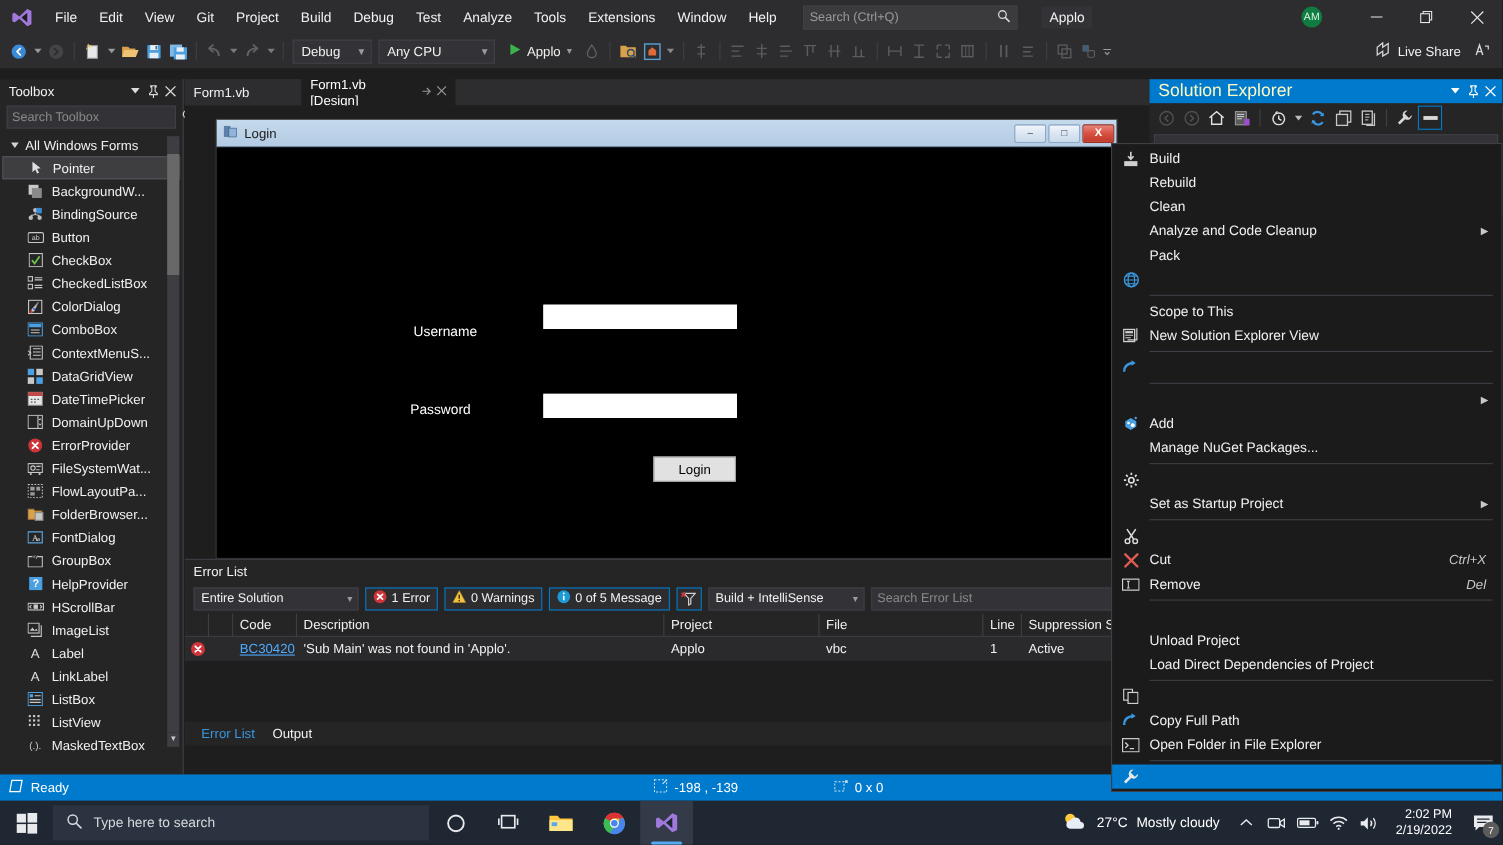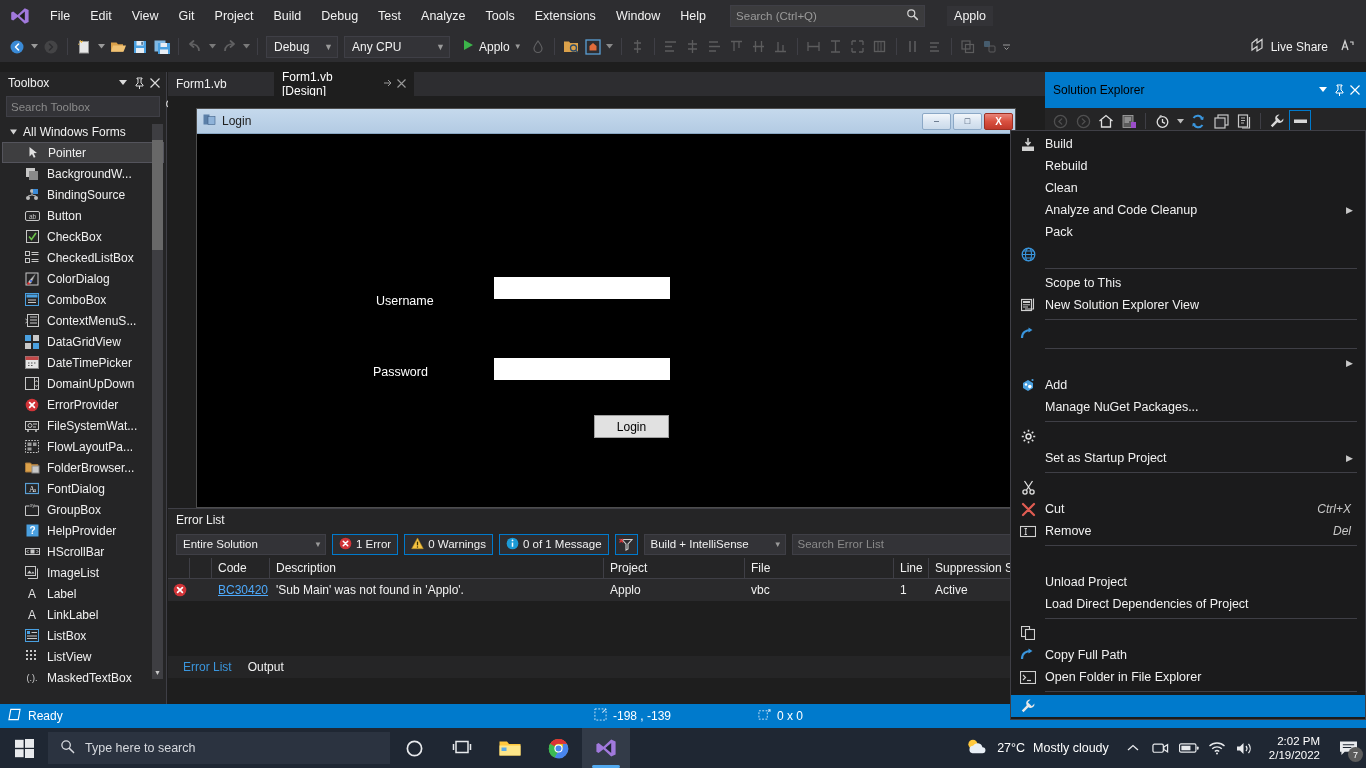--- a/index.html
+++ b/index.html
@@ -210,22 +210,22 @@
   .err-tab { padding:2px 7px; font-size:12px; cursor:default;}
   .err-tab.active { color:#3a96dd; }
   .err-tab.inactive { color:#f1f1f1; }
 
   
   .solexp {
     position:absolute; left:1045px; top:72px; width:321px; height:632px;
     background:#252526; 
   }
   .se-head {
-    height:36px; background:#007acc; display:flex; align-items:center; padding:0 3px 0 8px;
-    font-size:12px; color:#000000;
+    height:22px; background:#007acc; display:flex; align-items:center; padding:0 3px 0 8px;
+    font-size:16px; color:#fef9c3;
   }
   .se-head .ttl { flex:1; }
   .se-hb { width:16px; height:18px; display:flex; align-items:center; justify-content:center; cursor:default; color:#fff;}
   .se-toolbar { height:26px; display:flex; align-items:center; padding:0 4px; gap:1px; background:#252526;}
   .se-tb { width:22px; height:22px; display:flex; align-items:center; justify-content:center; cursor:default;}
   .se-tb.dis { opacity:.42; }
   .se-tb.boxed { border:1px solid #007acc; }
   .se-sep { width:1px; height:16px; background:#3f3f46; margin:0 4px;}
   .se-search {
     margin:2px 4px; height:21px; background:#333337; border:1px solid #3f3f46;
@@ -311,20 +311,39 @@
     <div class="search-wrap">
       <input placeholder="Search (Ctrl+Q)" style="">
       <span>
         <svg width="13" height="13" viewBox="0 0 16 16">
             <circle cx="6.5" cy="6.5" r="4.3" fill="none" stroke="#d4d4d4" stroke-width="1.5"></circle>
             <path d="M9.8 9.8 L14 14" stroke="#d4d4d4" stroke-width="1.8" stroke-linecap="round"></path>
           </svg>
       </span>
     </div>
     <div class="sol-name">Applo</div>
+    <div class="tb-right">
+      <div class="avatar">AM</div>
+      <div class="wbtn">
+        <svg width="11" height="11" viewBox="0 0 11 11">
+            <path d="M0 5.5 H11" stroke="#e8e8e8" stroke-width="1"></path>
+          </svg>
+      </div>
+      <div class="wbtn">
+        <svg width="12" height="12" viewBox="0 0 12 12">
+            <rect x="0.5" y="2.5" width="8" height="8" fill="none" stroke="#e8e8e8"></rect>
+            <path d="M2.8 2.5 V0.5 H10.5 V8.2 H8.6" fill="none" stroke="#e8e8e8"></path>
+          </svg>
+      </div>
+      <div class="wbtn close">
+        <svg width="12" height="12" viewBox="0 0 12 12">
+            <path d="M0.5 0.5 L11.5 11.5 M11.5 0.5 L0.5 11.5" stroke="#e8e8e8" stroke-width="1.1"></path>
+          </svg>
+      </div>
+    </div>
   </div>
 
   <div class="toolbar">
     <div class="tbtn">
       <svg width="16" height="16" viewBox="0 0 16 16">
           <circle cx="8" cy="8" r="6.5" fill="#3a8ad6"></circle>
           <path d="M9.5 5 L6.5 8 L9.5 11" fill="none" stroke="#fff" stroke-width="1.6" stroke-linecap="round" stroke-linejoin="round"></path>
         </svg>
     </div>
     <div class="tcaret">
@@ -960,21 +979,21 @@
         <span>0 Warnings</span>
       </div>
       <div class="e-toggle">
         <span>
           <svg width="13" height="13" viewBox="0 0 14 14">
               <circle cx="7" cy="7" r="6.3" fill="#1c9ad6"></circle>
               <path d="M7 6 V10.5" stroke="#fff" stroke-width="1.6"></path>
               <circle cx="7" cy="3.7" r="0.95" fill="#fff"></circle>
             </svg>
         </span>
-        <span>0 of 1 Message</span>
+        <span>0 of 5 Message</span>
       </div>
       <div class="e-icobtn">
         <svg width="14" height="13" viewBox="0 0 14 13">
             <path d="M3 1.5 H13 L9 6 V11 L7 12 V6Z" fill="none" stroke="#cfcfcf" stroke-width="1.1"></path>
             <path d="M0.5 1 L4 4.5 M4 1 L0.5 4.5" stroke="#d13438" stroke-width="1.4"></path>
           </svg>
       </div>
       <div class="e-combo" style="width:142px;">
         <span class="cv">Build + IntelliSense</span>
         <span class="ca">▼</span>

